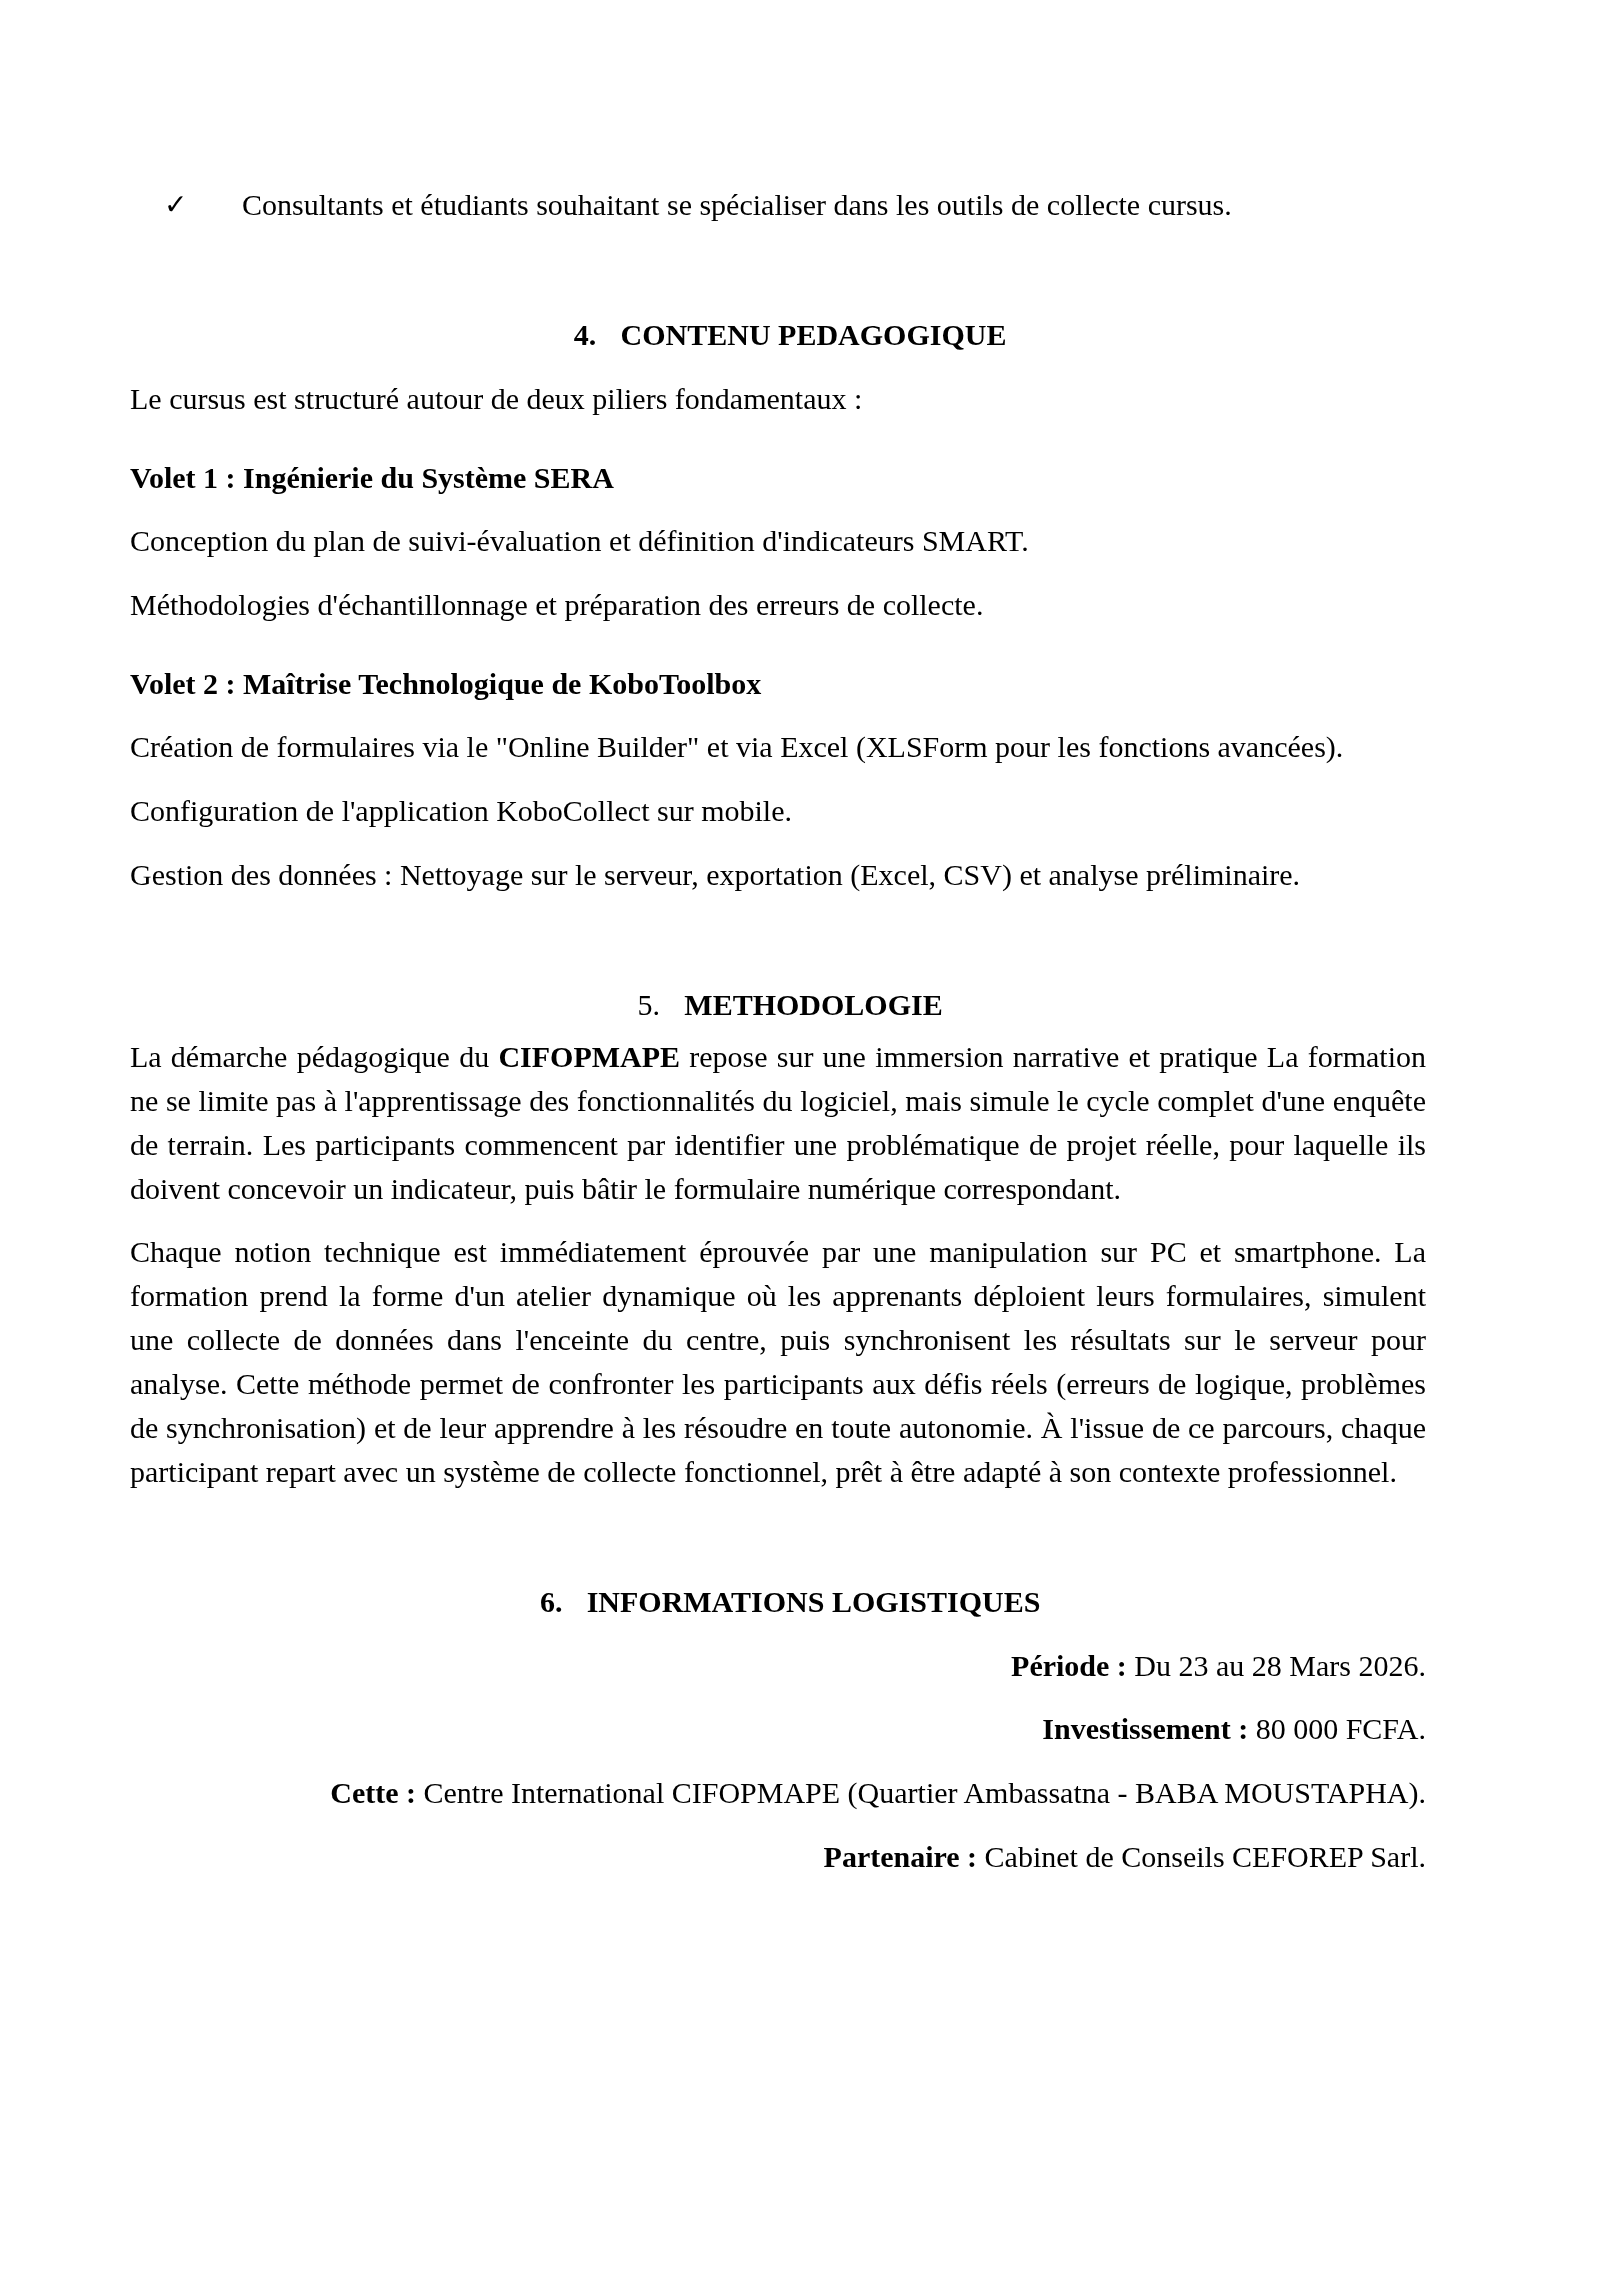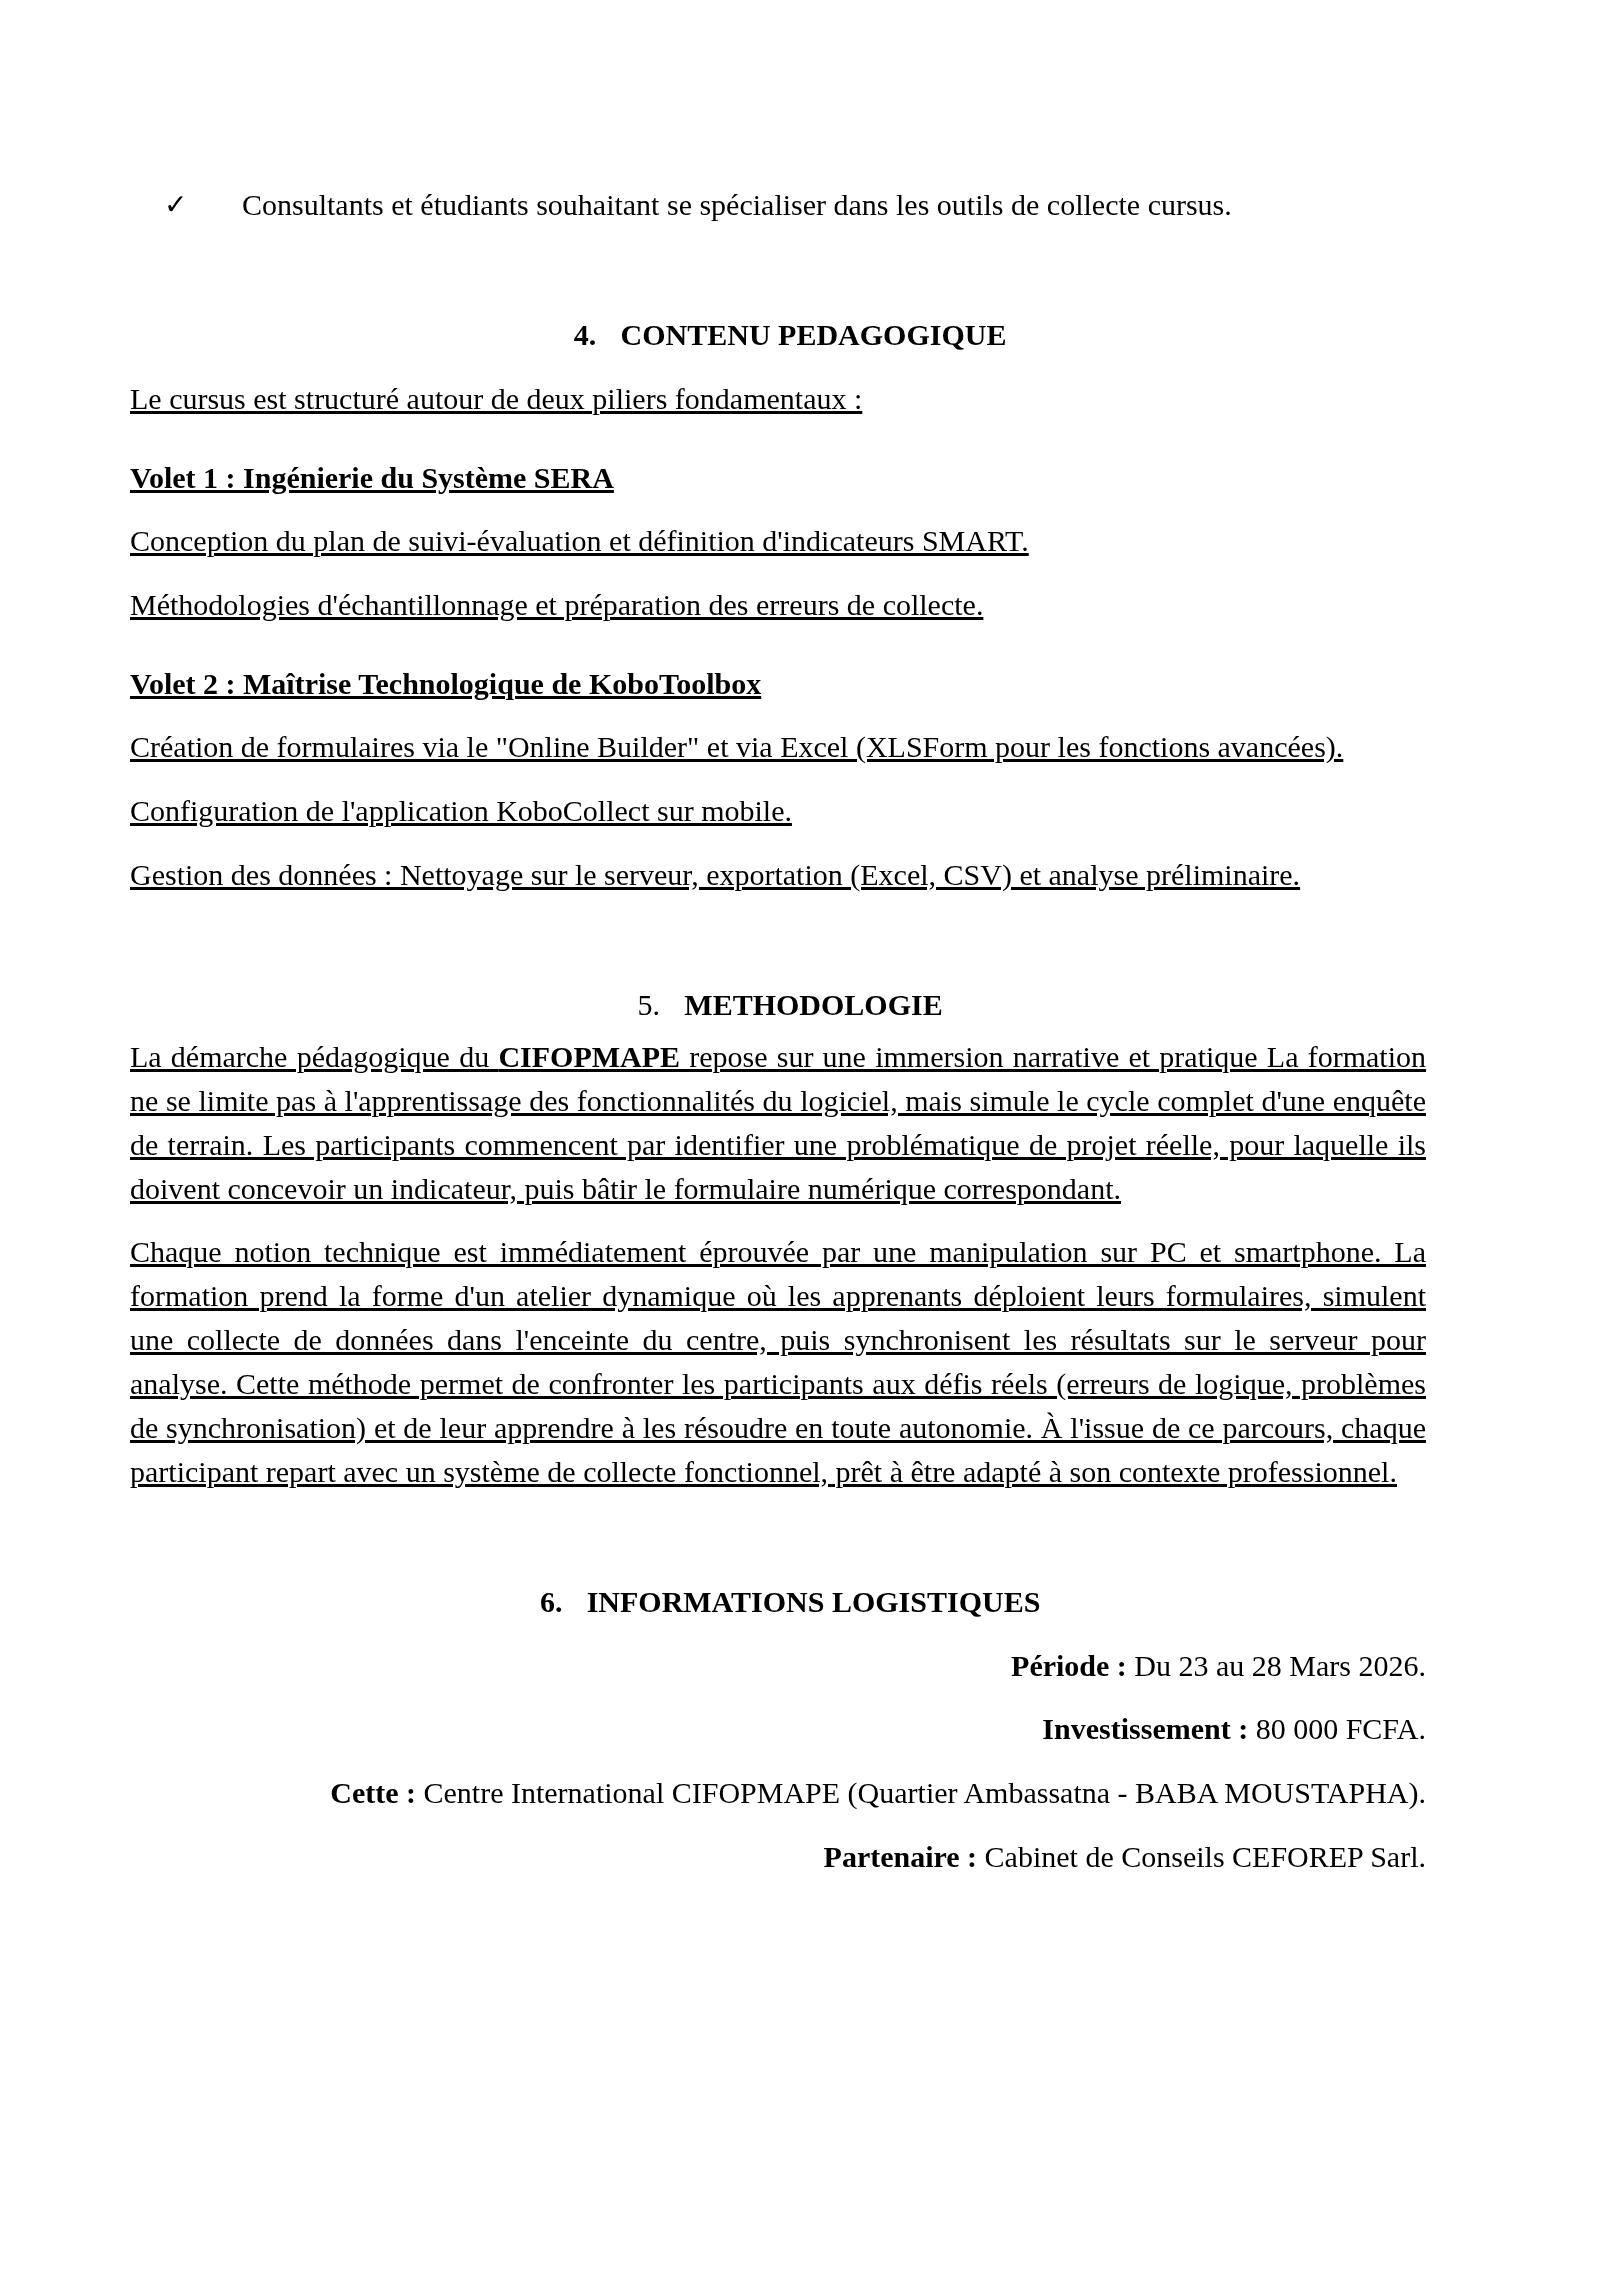--- a/index.html
+++ b/index.html
@@ -16,21 +16,20 @@
     color: #000000;
     font-family: "Liberation Serif", "DejaVu Serif", serif;
     font-size: 30px;
     line-height: 44px;
     padding: 183px 195px 39px 130px;
     overflow: hidden;
   }
   .para {
     margin: 0 0 19.6px 0;
     text-align: justify;
-    text-decoration: underline;
   }
   .para.single {
     text-align: left;
   }
   .bullet-line {
     position: relative;
     margin: 0 0 19.6px 0;
     padding-left: 112px;
     text-align: left;
   }

